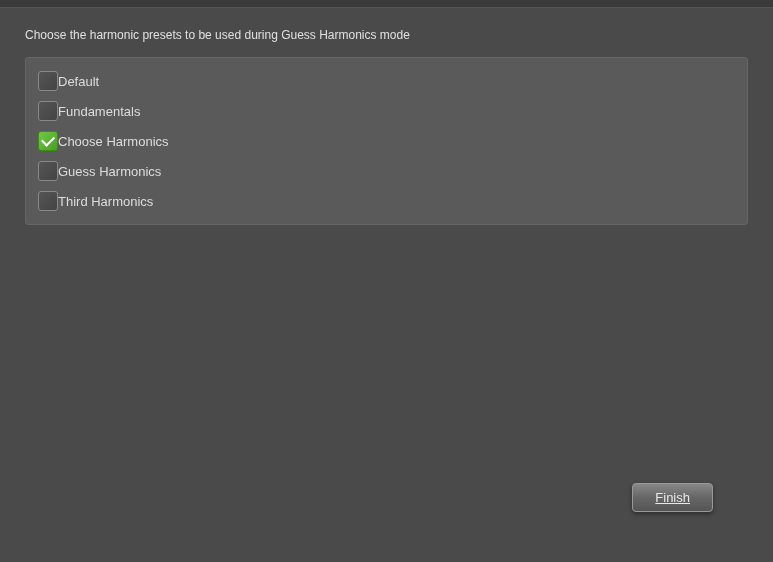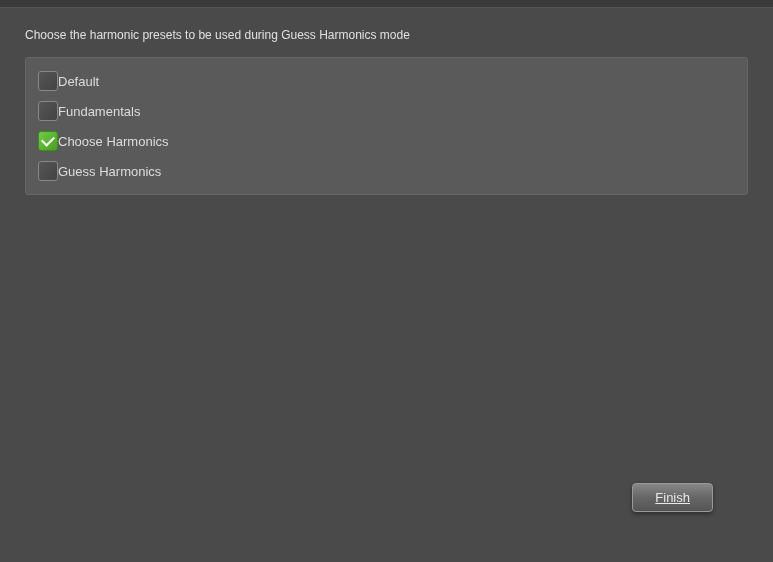--- a/index.html
+++ b/index.html
@@ -112,15 +112,19 @@
       <span class="option-label">Fundamentals</span>
     </div>
     <div class="option-row">
       <div class="checkbox checked"></div>
       <span class="option-label">Choose Harmonics</span>
     </div>
     <div class="option-row">
       <div class="checkbox"></div>
       <span class="option-label">Guess Harmonics</span>
     </div>
+    <div class="option-row">
+      <div class="checkbox"></div>
+      <span class="option-label">Third Harmonics</span>
+    </div>
   </div>
 
 <button class="finish-button">Finish</button>
 
 </body></html>

